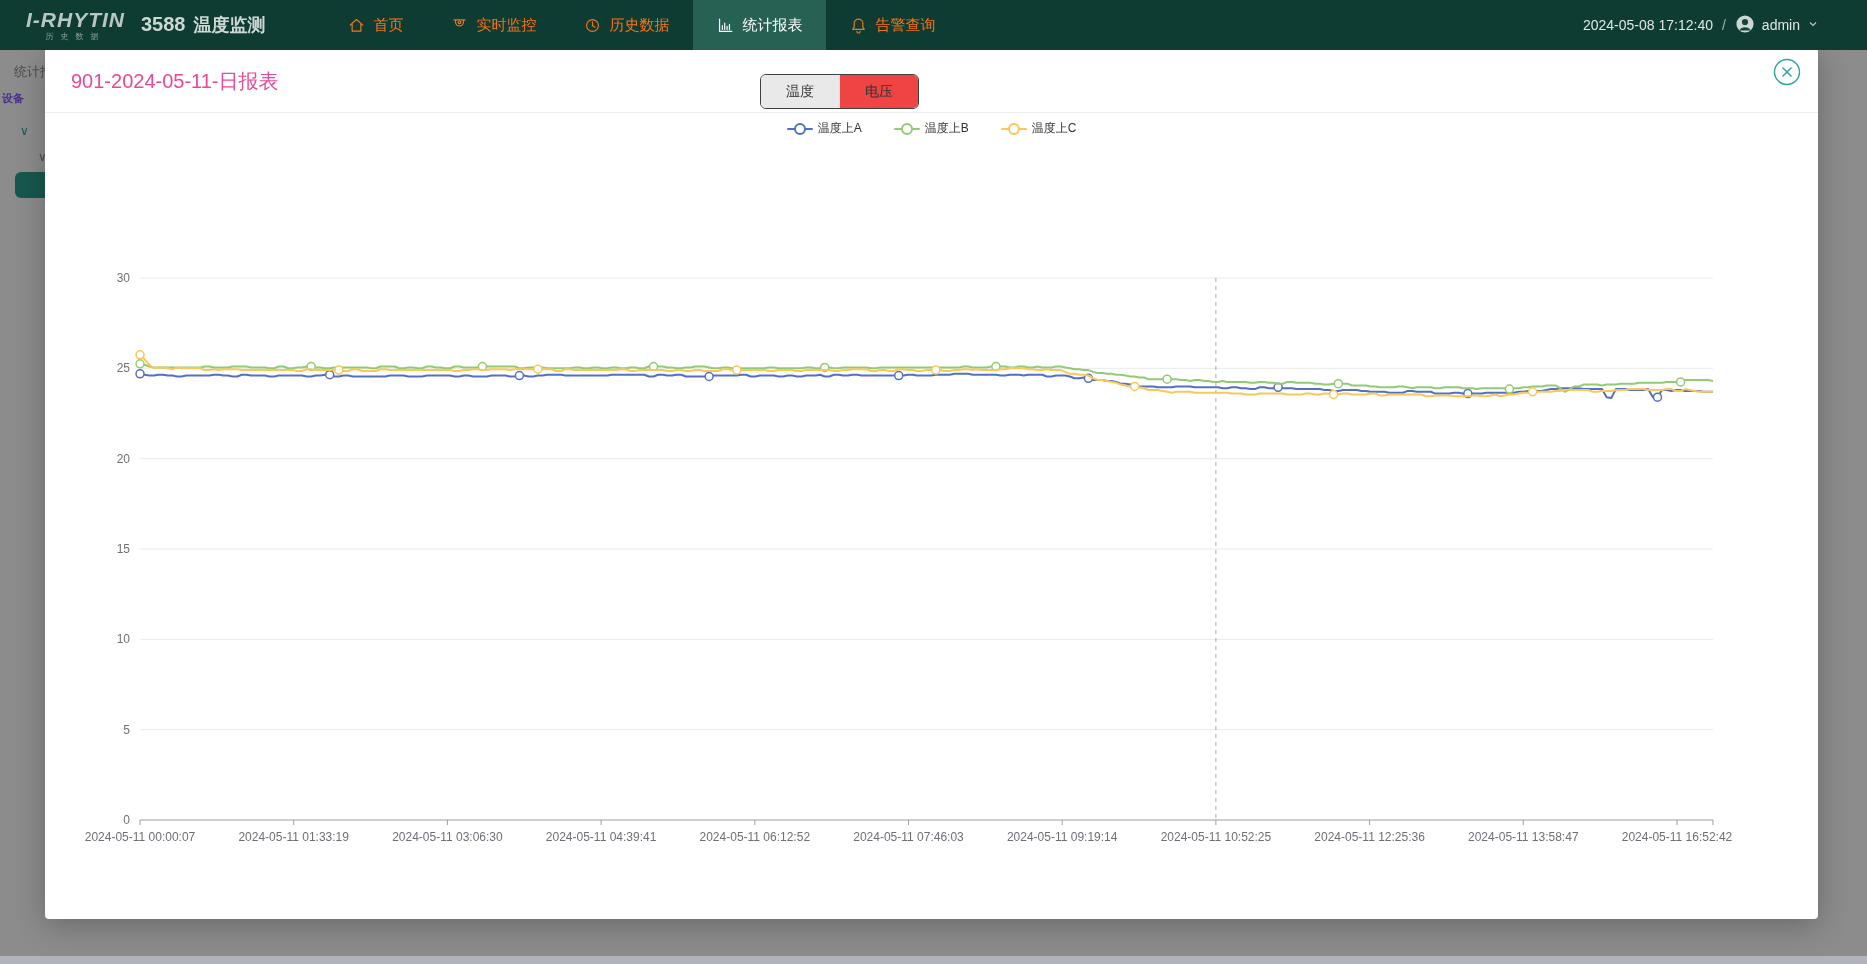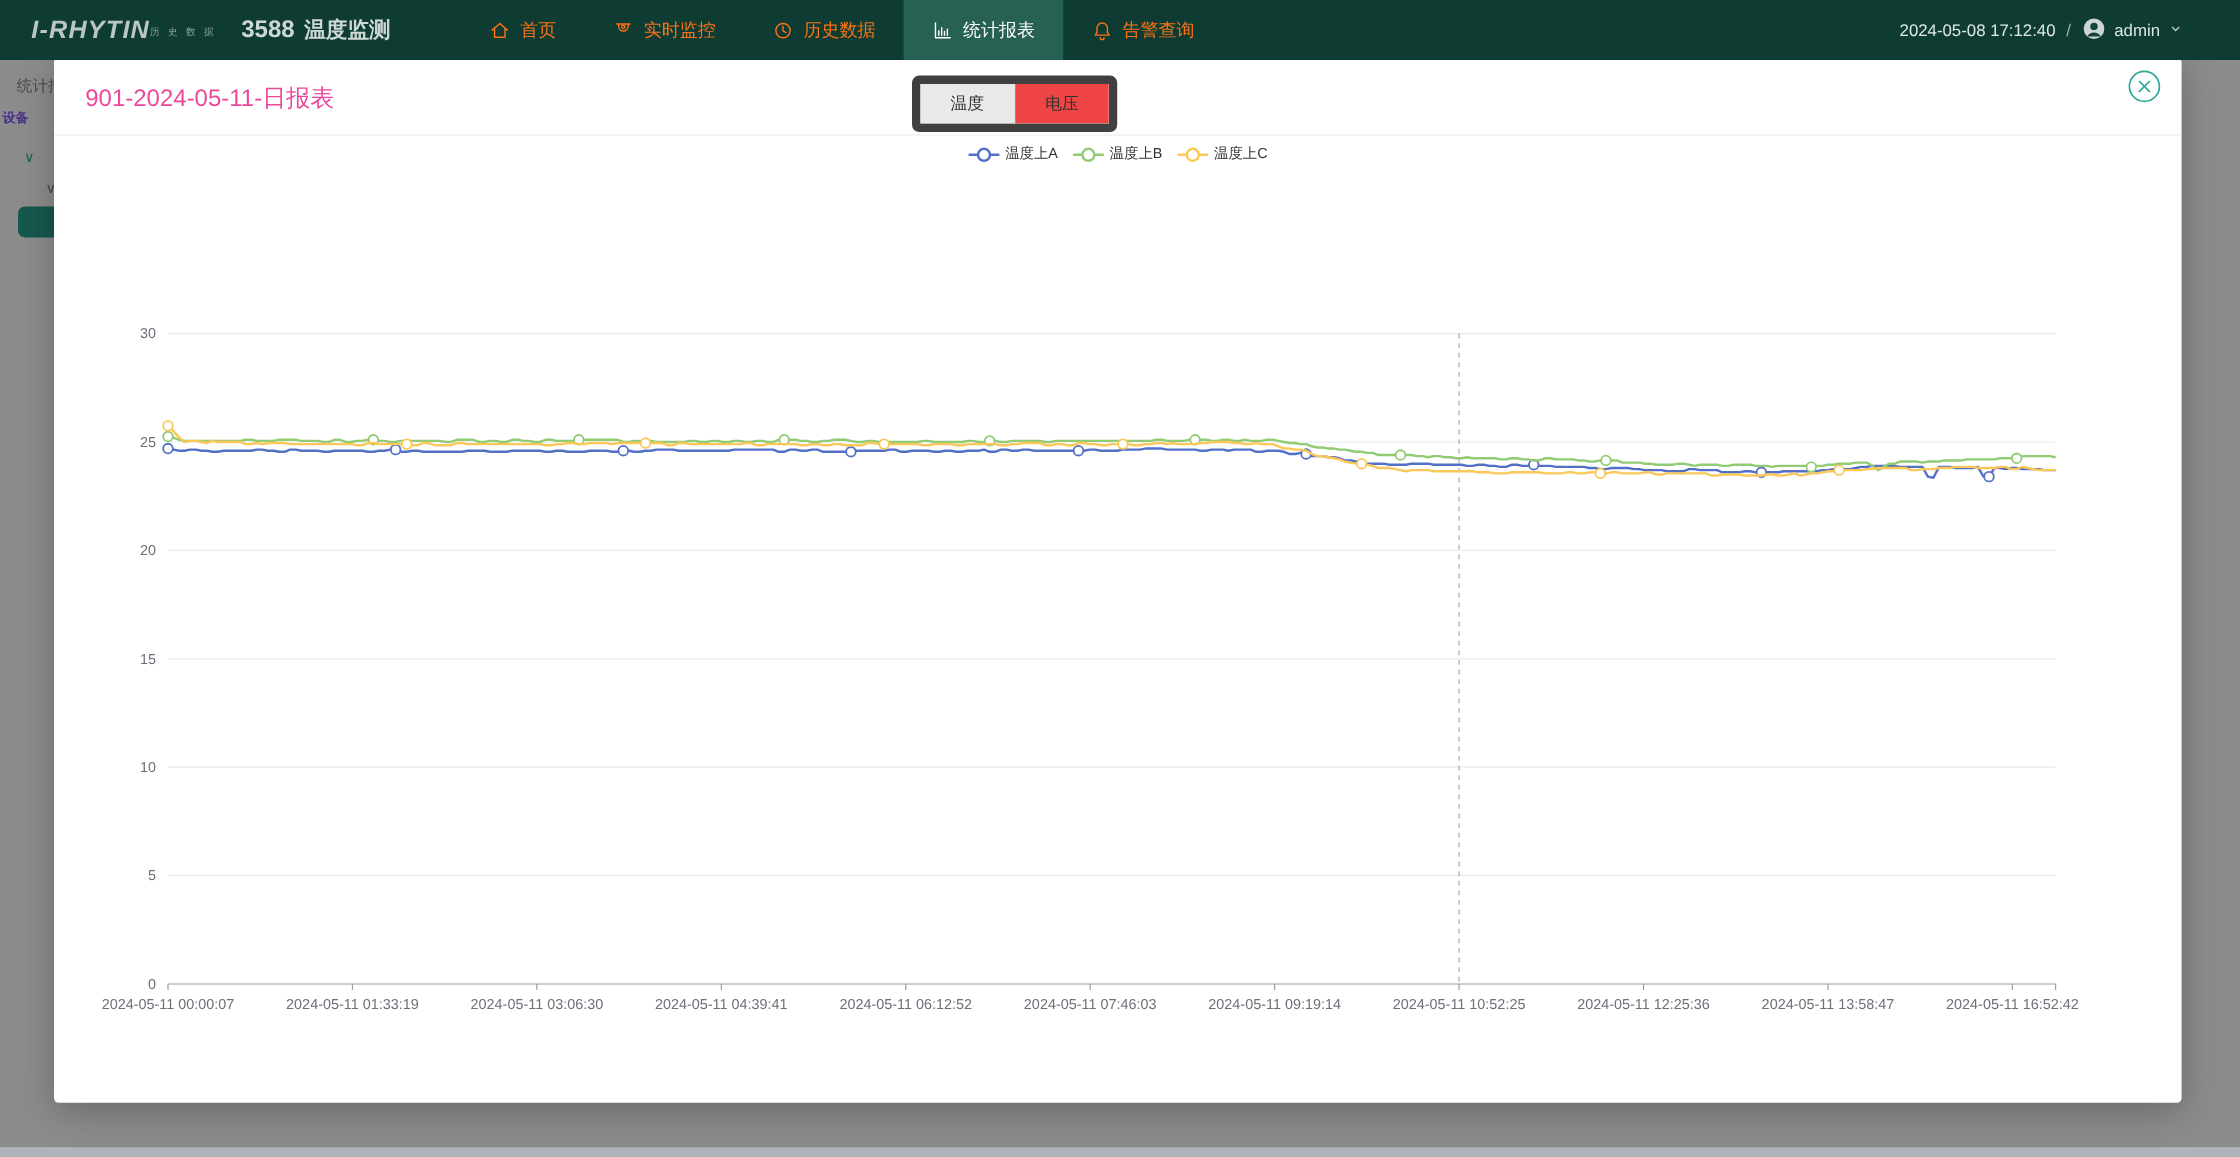--- a/index.html
+++ b/index.html
@@ -2,21 +2,21 @@
 <html><head>
 <meta charset="utf-8">
 <style>
   html,body{margin:0;padding:0;background:#222;}
   .screen{position:relative;width:1867px;height:964px;overflow:hidden;background:#fff;
           font-family:"Liberation Sans","DejaVu Sans",sans-serif;}
 
   
   .navbar{position:absolute;top:0;left:0;width:100%;height:50px;background:#0e3c33;
           display:flex;align-items:center;color:#cfd9d5;z-index:20;}
-  .logo{margin-left:26px;display:flex;flex-direction:row;align-items:center;line-height:1;}
+  .logo{margin-left:26px;display:flex;flex-direction:column;align-items:center;line-height:1;}
   .logo-main{font-size:21px;font-weight:bold;font-style:italic;letter-spacing:1px;color:#b9c6c2;}
   .logo-sub{font-size:8px;letter-spacing:7px;margin-top:3px;color:#8aa19a;}
   .brand{display:flex;align-items:baseline;gap:8px;margin-left:16px;}
   .brand-id{font-size:20px;font-weight:bold;color:#cdd7d3;}
   .brand-title{font-size:18px;font-weight:bold;color:#cdd7d3;}
   .nav-items{display:flex;height:100%;margin-left:58px;}
   .nav-item{display:flex;align-items:center;gap:8px;padding:0 23px;font-size:15px;
             color:#f97316;cursor:pointer;white-space:nowrap;}
   .nav-item.active{background:#266154;color:#fff;}
   .nav-item svg{display:block;}
@@ -32,32 +32,32 @@
   .bg-tree-caret2{position:absolute;left:38px;top:100px;font-size:12px;color:#8a8a8a;}
   .bg-selected-pill{position:absolute;left:15px;top:122px;width:86px;height:26px;
                     background:#2aa08f;border-radius:6px;}
   .overlay{position:absolute;top:50px;left:0;right:0;bottom:0;background:rgba(0,0,0,0.45);z-index:5;}
   .hscrollbar{position:absolute;left:0;right:0;bottom:0;height:8px;background:#b0b3ba;z-index:6;}
 
   
   .modal{position:absolute;left:45px;top:48px;width:1773px;height:871px;background:#fff;
          border-radius:4px;z-index:10;box-shadow:0 6px 30px rgba(0,0,0,.25);}
   .modal-title{position:absolute;left:26px;top:20px;font-size:20px;color:#ec4899;}
-  .tab-group{position:absolute;left:715px;top:15px;display:flex;border:7px solid #404040;
+  .tab-group{position:absolute;left:715px;top:26px;display:flex;border:1px solid #404040;
              border-radius:6px;overflow:hidden;background:#fff;}
   .tab-btn{width:78px;height:33px;display:flex;align-items:center;justify-content:center;
            font-size:14px;color:#333;background:#ef4444;cursor:pointer;}
   .tab-btn.active{background:#e9e9e9;}
   .tab-btn:first-child{border-right:1px solid #e3e3e3;}
   .modal-close{position:absolute;left:1727px;top:9px;width:30px;height:30px;cursor:pointer;}
   .modal-divider{position:absolute;left:0;top:64px;width:100%;height:1px;background:#ebedf0;}
 
   
   .legend-row{position:absolute;left:0;top:72px;width:100%;display:flex;justify-content:center;
-              gap:12px;align-items:center;}
+              gap:32px;align-items:center;}
   .legend-item{display:flex;align-items:center;gap:5px;font-size:12px;color:#333;cursor:pointer;}
   .legend-glyph{position:relative;width:26px;height:12px;}
   .legend-glyph .lg-line{position:absolute;left:0;top:5px;width:26px;height:2px;border-radius:1px;}
   .legend-glyph .lg-circle{position:absolute;left:7px;top:0;width:8px;height:8px;border-radius:50%;
                            background:#fff;border:2px solid #000;}
   #chart-svg{position:absolute;left:0;top:64px;}
   .axis-text{font-size:12px;fill:#6e7079;}
 </style>
 </head>
 <body>

